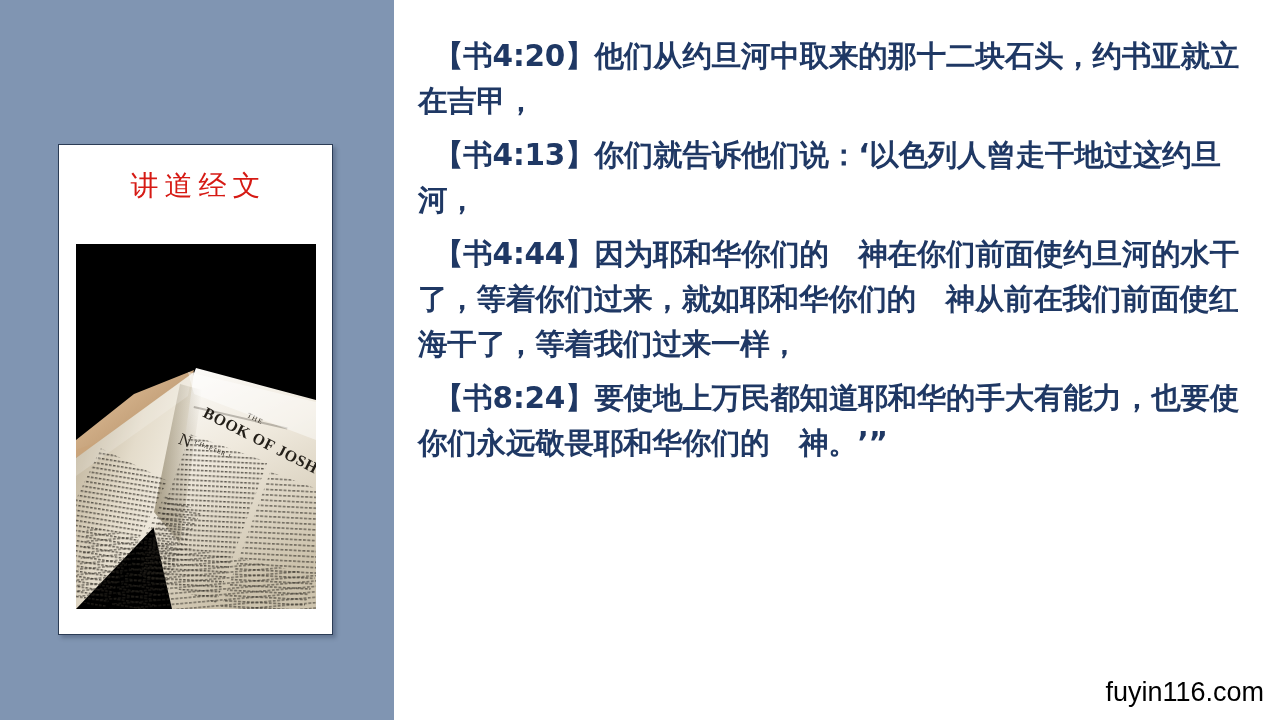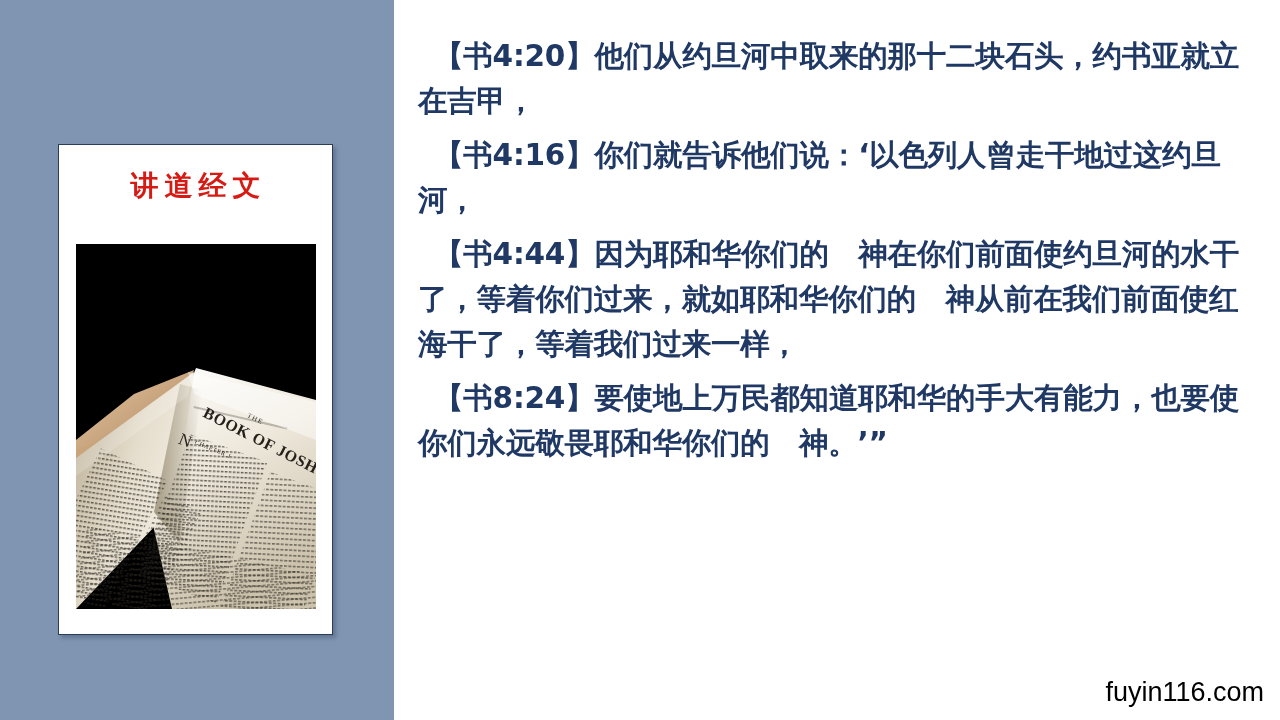--- a/index.html
+++ b/index.html
@@ -44,21 +44,21 @@
 
   .card-title {
     position: absolute;
     left: 0;
     top: 26px;
     width: 100%;
     text-align: center;
     color: #d61a14;
     font-family: "Liberation Serif", "DejaVu Serif", serif;
     font-size: 28px;
-    font-weight: 700;
+    font-weight: 400;
     letter-spacing: 6px;
     text-indent: 6px;
     line-height: 1.1;
   }
 
   
   .bible-photo {
     position: absolute;
     left: 17px;
     top: 99px;
@@ -190,20 +190,20 @@
 
         <path d="M112 128 L240 158 L240 196 L118 150 Z" fill="#ffffff" opacity="0.45"></path>
         <path d="M0 214 L116 130 L112 152 L0 232 Z" fill="#ffffff" opacity="0.18"></path>
       </svg>
     </div>
 
   </div>
 
   <div class="verse-column">
     <p class="verse">【书4:20】他们从约旦河中取来的那十二块石头，约书亚就立在吉甲，</p>
-    <p class="verse">【书4:16】你们就告诉他们说：‘以色列人曾走干地过这约旦河，</p>
+    <p class="verse">【书4:13】你们就告诉他们说：‘以色列人曾走干地过这约旦河，</p>
     <p class="verse">【书4:44】因为耶和华你们的　神在你们前面使约旦河的水干了，等着你们过来，就如耶和华你们的　神从前在我们前面使红海干了，等着我们过来一样，</p>
     <p class="verse">【书8:24】要使地上万民都知道耶和华的手大有能力，也要使你们永远敬畏耶和华你们的　神。’”</p>
   </div>
 
   <div class="watermark">fuyin116.com</div>
 
 </div>
 
 </body></html>

